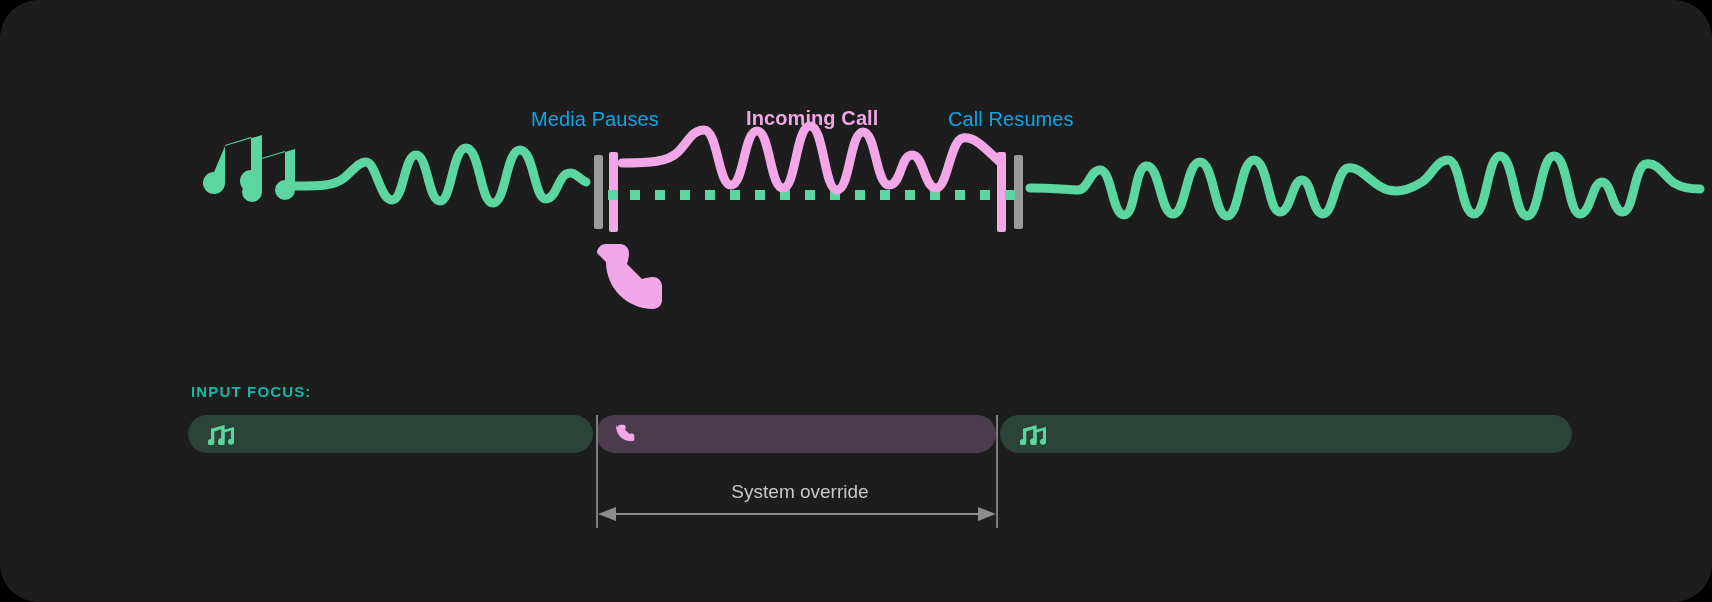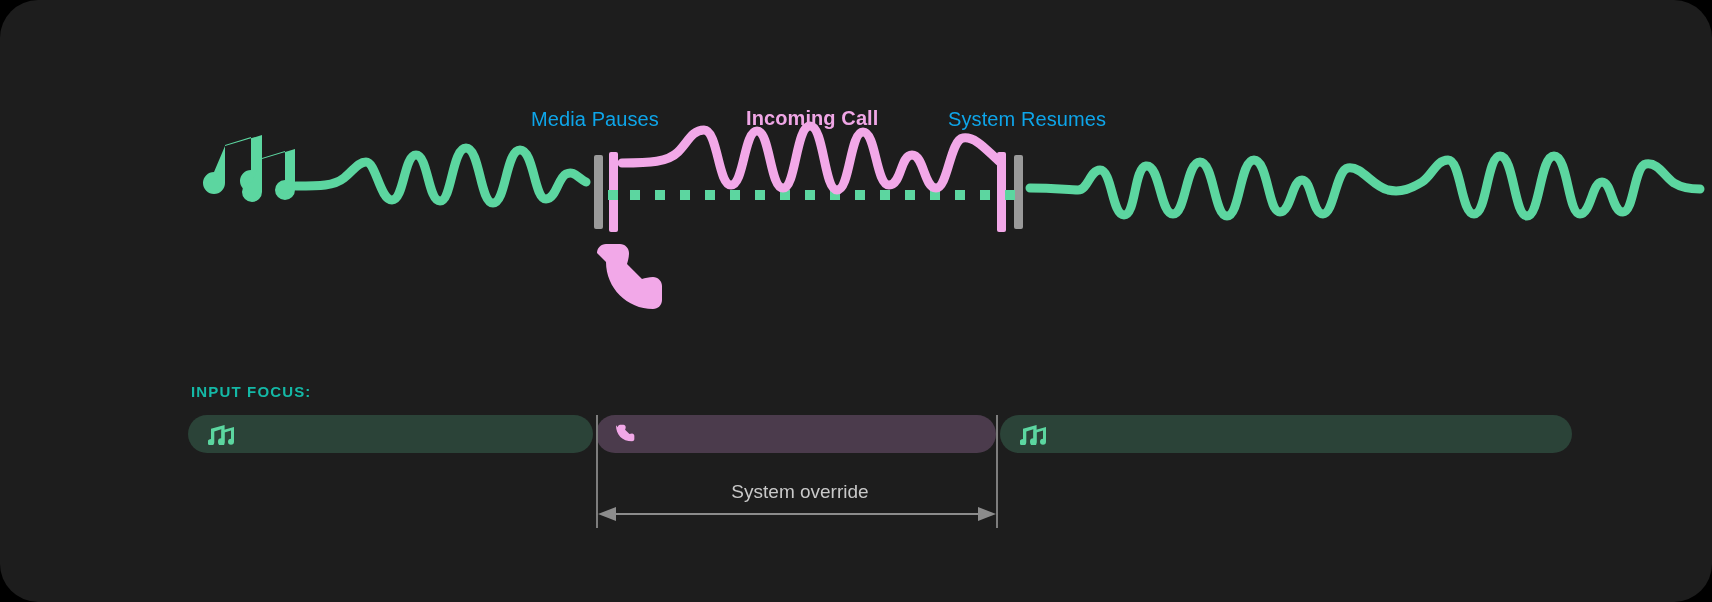--- a/index.html
+++ b/index.html
@@ -142,21 +142,21 @@
              C 1568 156, 1568 214, 1580 214
              C 1591 214, 1592 182, 1602 182
              C 1612 182, 1612 212, 1623 212
              C 1634 212, 1634 166, 1646 164
              C 1658 162, 1664 176, 1674 183
              C 1682 188, 1692 189, 1700 189"></path>
   </svg>
 
   <div class="tl-label" id="lbl-pauses">Media Pauses</div>
   <div class="tl-label" id="lbl-incoming">Incoming Call</div>
-  <div class="tl-label" id="lbl-resumes">System Resumes</div>
+  <div class="tl-label" id="lbl-resumes">Call Resumes</div>
 
   <div id="focus-title">INPUT FOCUS:</div>
 
   <div class="focus-bar" id="bar-media-1">
     <span class="focus-ico">
       <svg width="26" height="22" viewBox="0 0 26 22" fill="#5cd6a0">
         <path d="M3 16 a3.3 3.3 0 1 0 3.3 3.3 V8.4 l7 -2.2 v9 a3.3 3.3 0 1 0 3.3 3.3 V2 L3 5.8 z"></path>
         <path d="M13.5 17 a3 3 0 1 0 3 3 V9.6 l6.5 -2v8.2 a3 3 0 1 0 3 3 V4 l-12.5 3.6 z"></path>
       </svg>
     </span>

